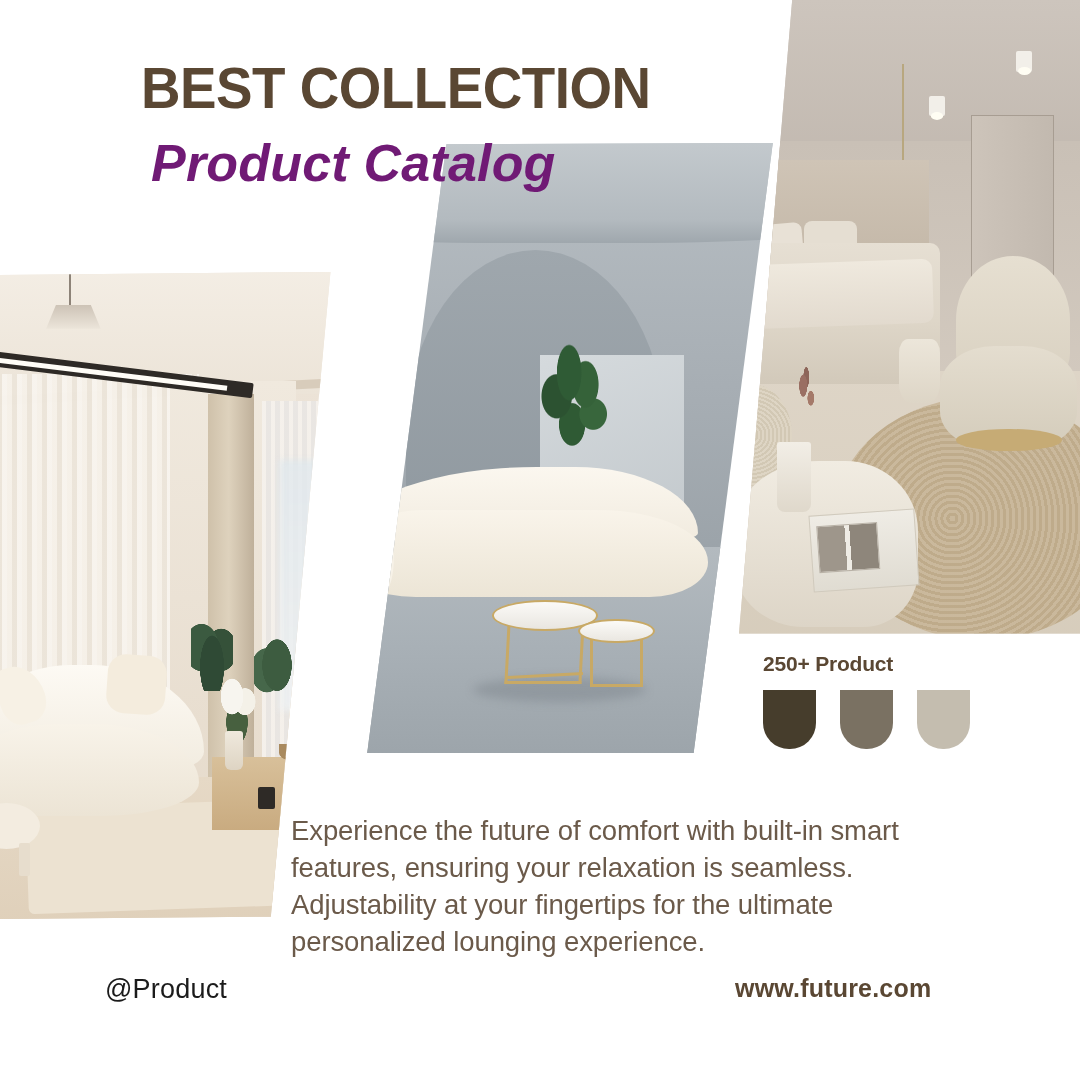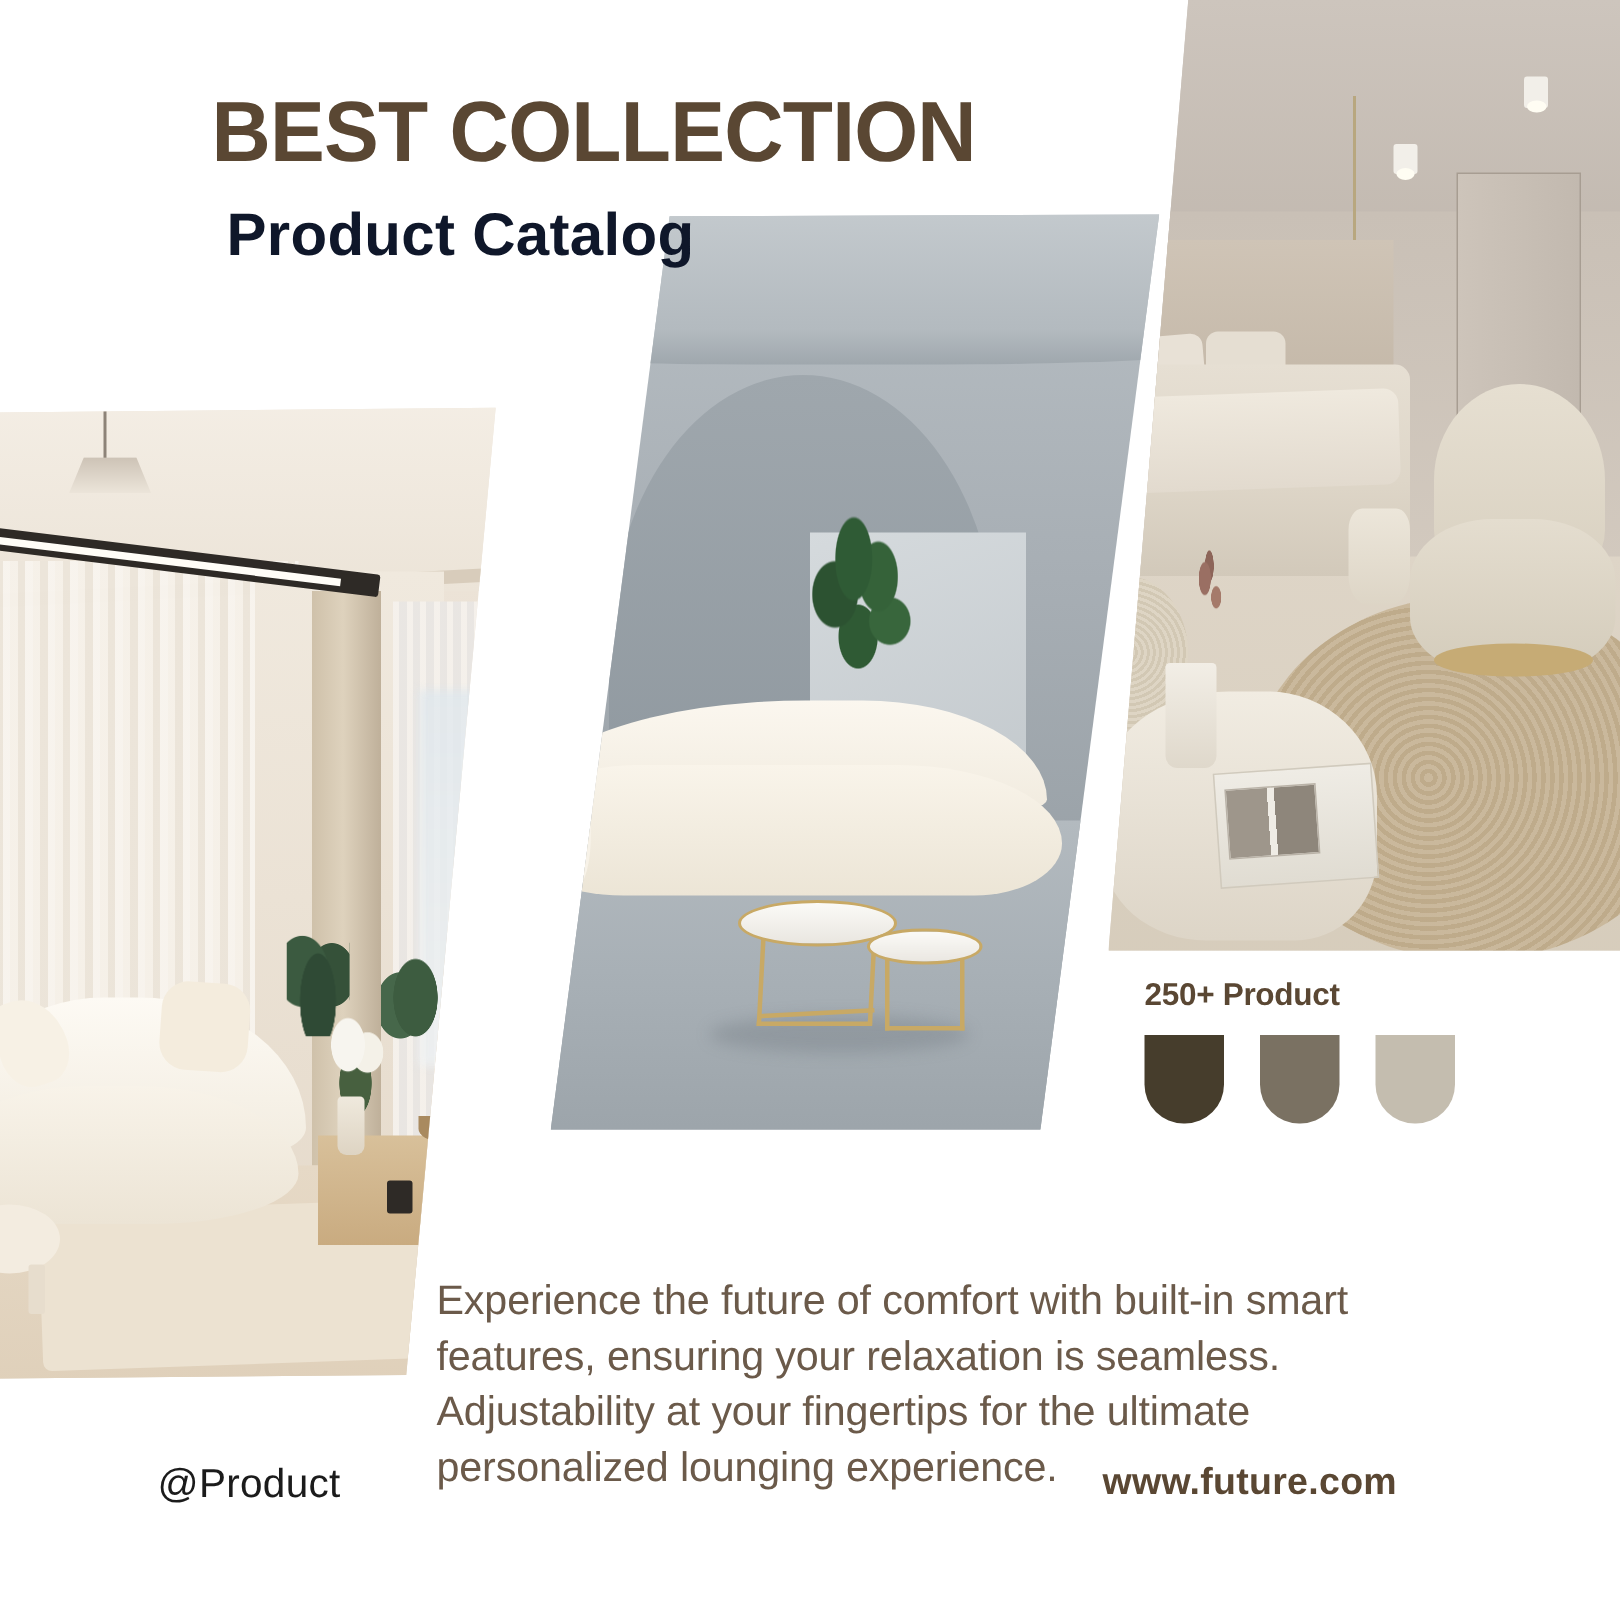--- a/index.html
+++ b/index.html
@@ -21,23 +21,24 @@
     letter-spacing:-0.5px;
     color:#5a4733;
     line-height:1.0;
     transform:scaleX(0.96);
     transform-origin:left center;
     white-space:nowrap;
   }
   .subhead {
     margin-top:20px;
     margin-left:10px;
-    font-size:40px;
+    font-size:52px;
     font-weight:bold;
-    color:#0f172a;
+    font-style:italic;
+    color:#701a75;
     line-height:1.0;
     letter-spacing:0.2px;
     white-space:nowrap;
   }
 
   
   .panel { position:absolute; overflow:hidden; }
   .panel .art { position:absolute; inset:0; }
 
   
@@ -237,21 +238,21 @@
     border:1px solid #b9b2a7; }
 
   
   .product-block { position:absolute; left:763px; top:652px; z-index:40; }
   .product-title { font-size:21px; font-weight:bold; color:#5a4733; letter-spacing:-0.2px; }
   .swatches { display:flex; gap:24px; margin-top:14px; }
   .swatch { width:53px; height:59px; border-radius:0 0 26px 26px; }
 
   
   .body-copy {
-    position:absolute; left:291px; top:848px; width:668px; z-index:40;
+    position:absolute; left:291px; top:812px; width:668px; z-index:40;
     font-size:27.5px; line-height:37px; color:#6b5a4a; letter-spacing:-0.1px;
   }
 
   
   .handle { position:absolute; left:105px; top:974px; z-index:40;
     font-size:27px; color:#1b1b1b; letter-spacing:0.2px; }
   .website { position:absolute; left:735px; top:974px; z-index:40;
     font-size:25px; font-weight:bold; color:#5a4733; letter-spacing:0.2px; }
 </style>
 </head>

